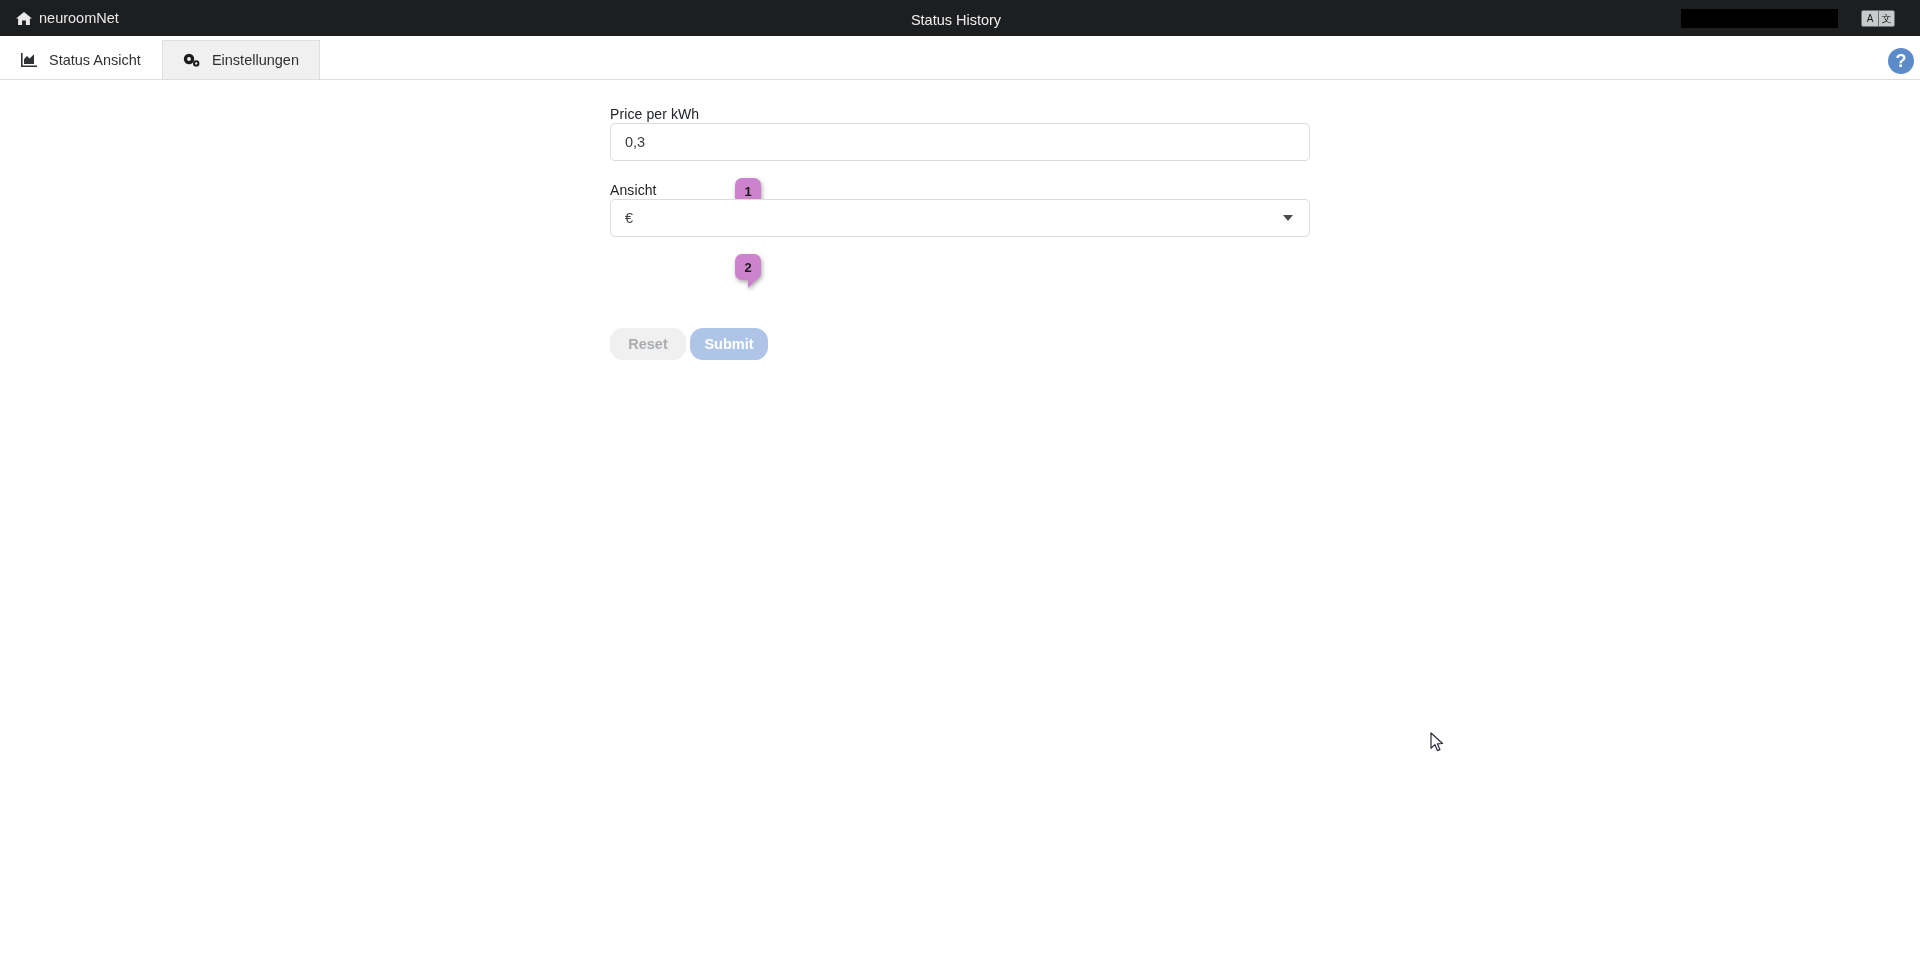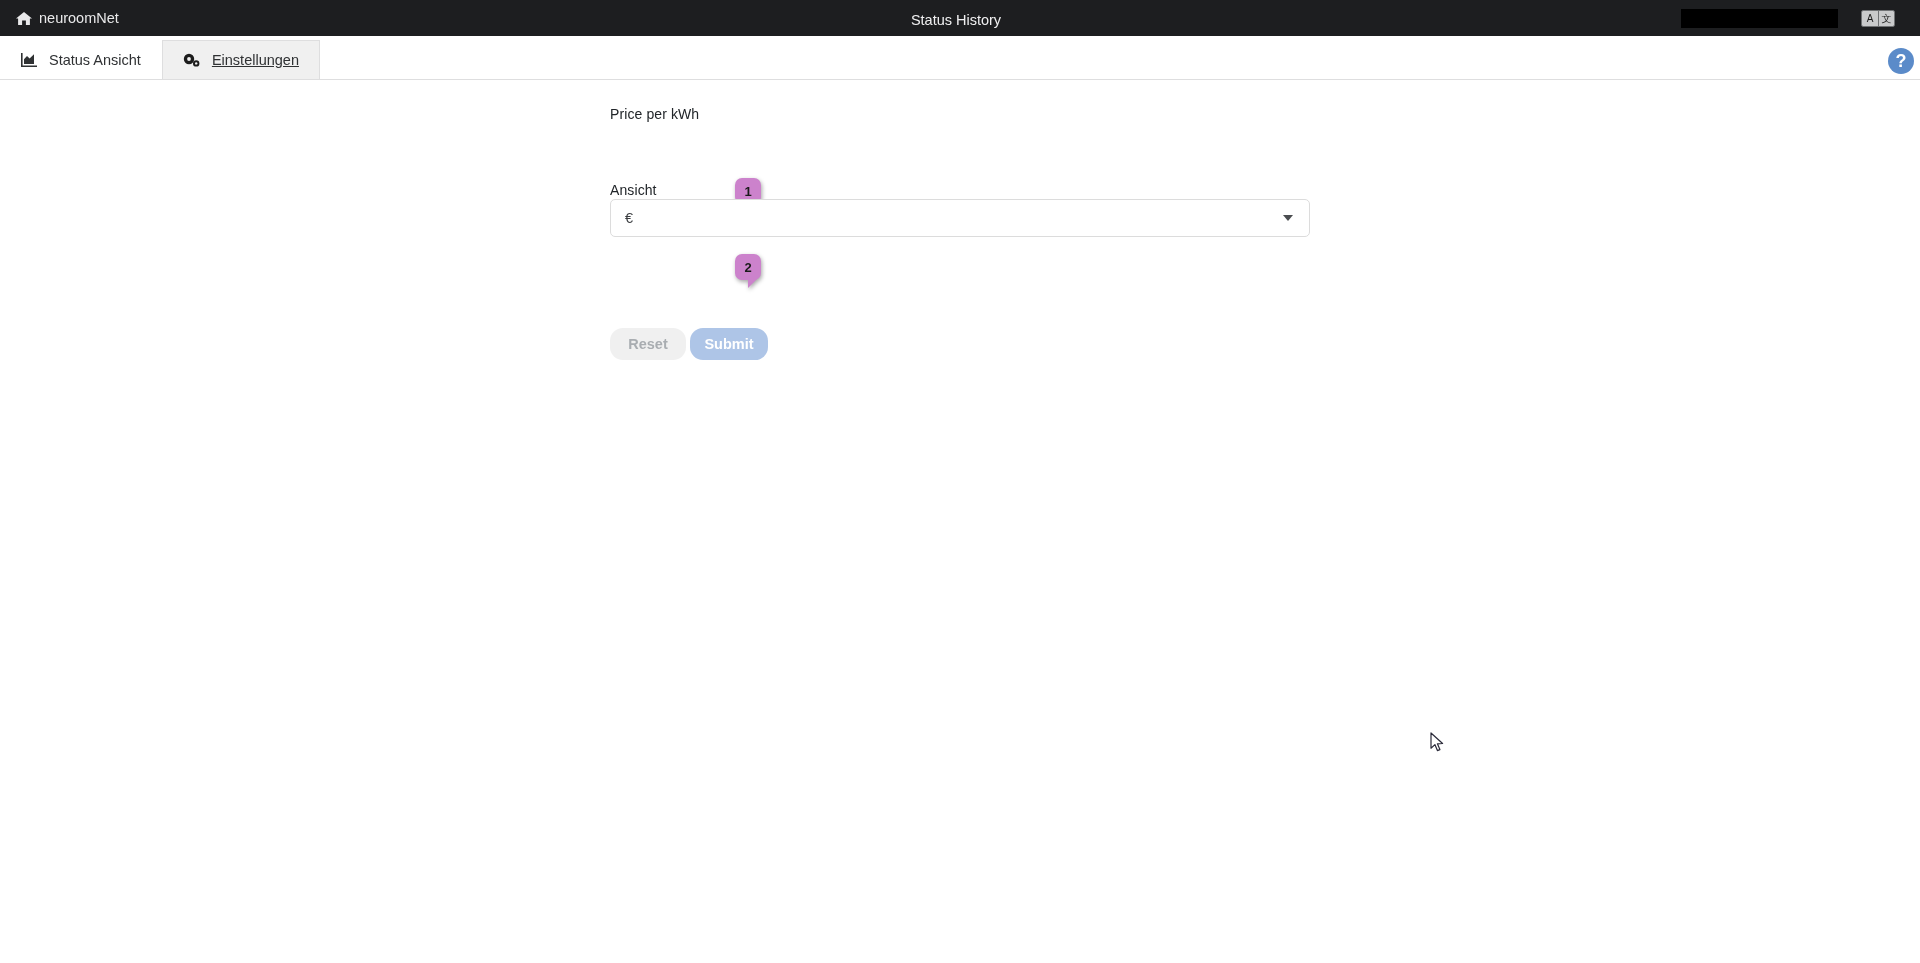--- a/index.html
+++ b/index.html
@@ -65,21 +65,20 @@
     font-size: 14.5px; color: #2f3133;
     cursor: pointer;
     border: 1px solid transparent;
     border-bottom: none;
     position: relative;
     white-space: nowrap;
   }
   .tab.active {
     background: #f0f0f0;
     border-color: #dededf;
-    text-decoration: underline;
   }
   .tab svg { display: block; }
 
   .help-btn {
     position: absolute; top: 48px; left: 1888px;
     width: 26px; height: 26px; border-radius: 50%;
     background: #5b8bc9;
     color: #ffffff;
     font-size: 18px; font-weight: bold;
     display: flex; align-items: center; justify-content: center;
@@ -205,20 +204,23 @@
 </div>
 
 <div class="help-btn">
   <span>?</span>
 </div>
 
 <div class="form-area">
 
   <div class="field-label" style="left:610px; top:26px;">Price per kWh</div>
 
+  <div class="ctrl" style="top:43px;">
+    <span>0,3</span>
+  </div>
 
   <div class="marker" style="left:735px; top:98px;">1</div>
 
   <div class="field-label" style="left:610px; top:102px;">Ansicht</div>
 
   <div class="ctrl select" style="top:119px;">
     <span>€</span>
     <span class="caret"></span>
   </div>
 

